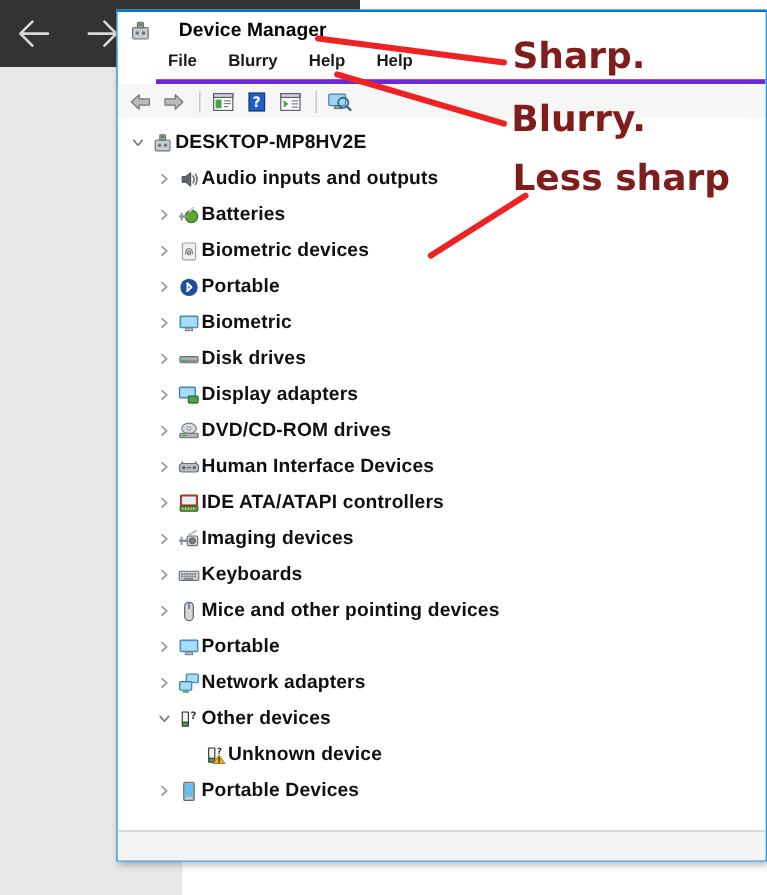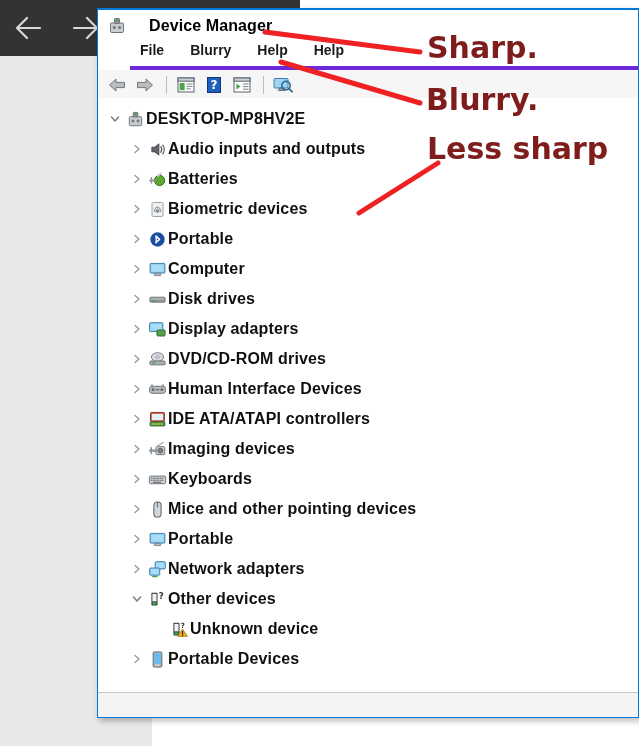--- a/index.html
+++ b/index.html
@@ -375,21 +375,21 @@
             <path d="M4 2.5 L8 6 L4 9.5" fill="none" stroke="#9a9a9a" stroke-width="1.4" stroke-linecap="round" stroke-linejoin="round"></path>
           </svg>
       </span>
       <span class="node-icon">
         <svg width="19" height="19" viewBox="0 0 20 20">
           <rect x="2.2" y="3.6" width="15.6" height="10.2" rx="1" fill="#7ec8f0" stroke="#3d7ea6" stroke-width="1"></rect>
           <rect x="3.4" y="4.8" width="13.2" height="7.6" fill="#a9dcf7"></rect>
           <path d="M6.6 16.4 H13.4 L12.6 13.9 H7.4 Z" fill="#b8bdc2" stroke="#6b7075" stroke-width="0.8"></path>
         </svg>
       </span>
-      <span class="node-label">Computer</span>
+      <span class="node-label">Biometric</span>
     </div>
 
     <div class="tree-row depth-1">
       <span class="twisty">
         <svg width="12" height="12" viewBox="0 0 12 12">
             <path d="M4 2.5 L8 6 L4 9.5" fill="none" stroke="#9a9a9a" stroke-width="1.4" stroke-linecap="round" stroke-linejoin="round"></path>
           </svg>
       </span>
       <span class="node-icon">
         <svg width="19" height="19" viewBox="0 0 20 20">

